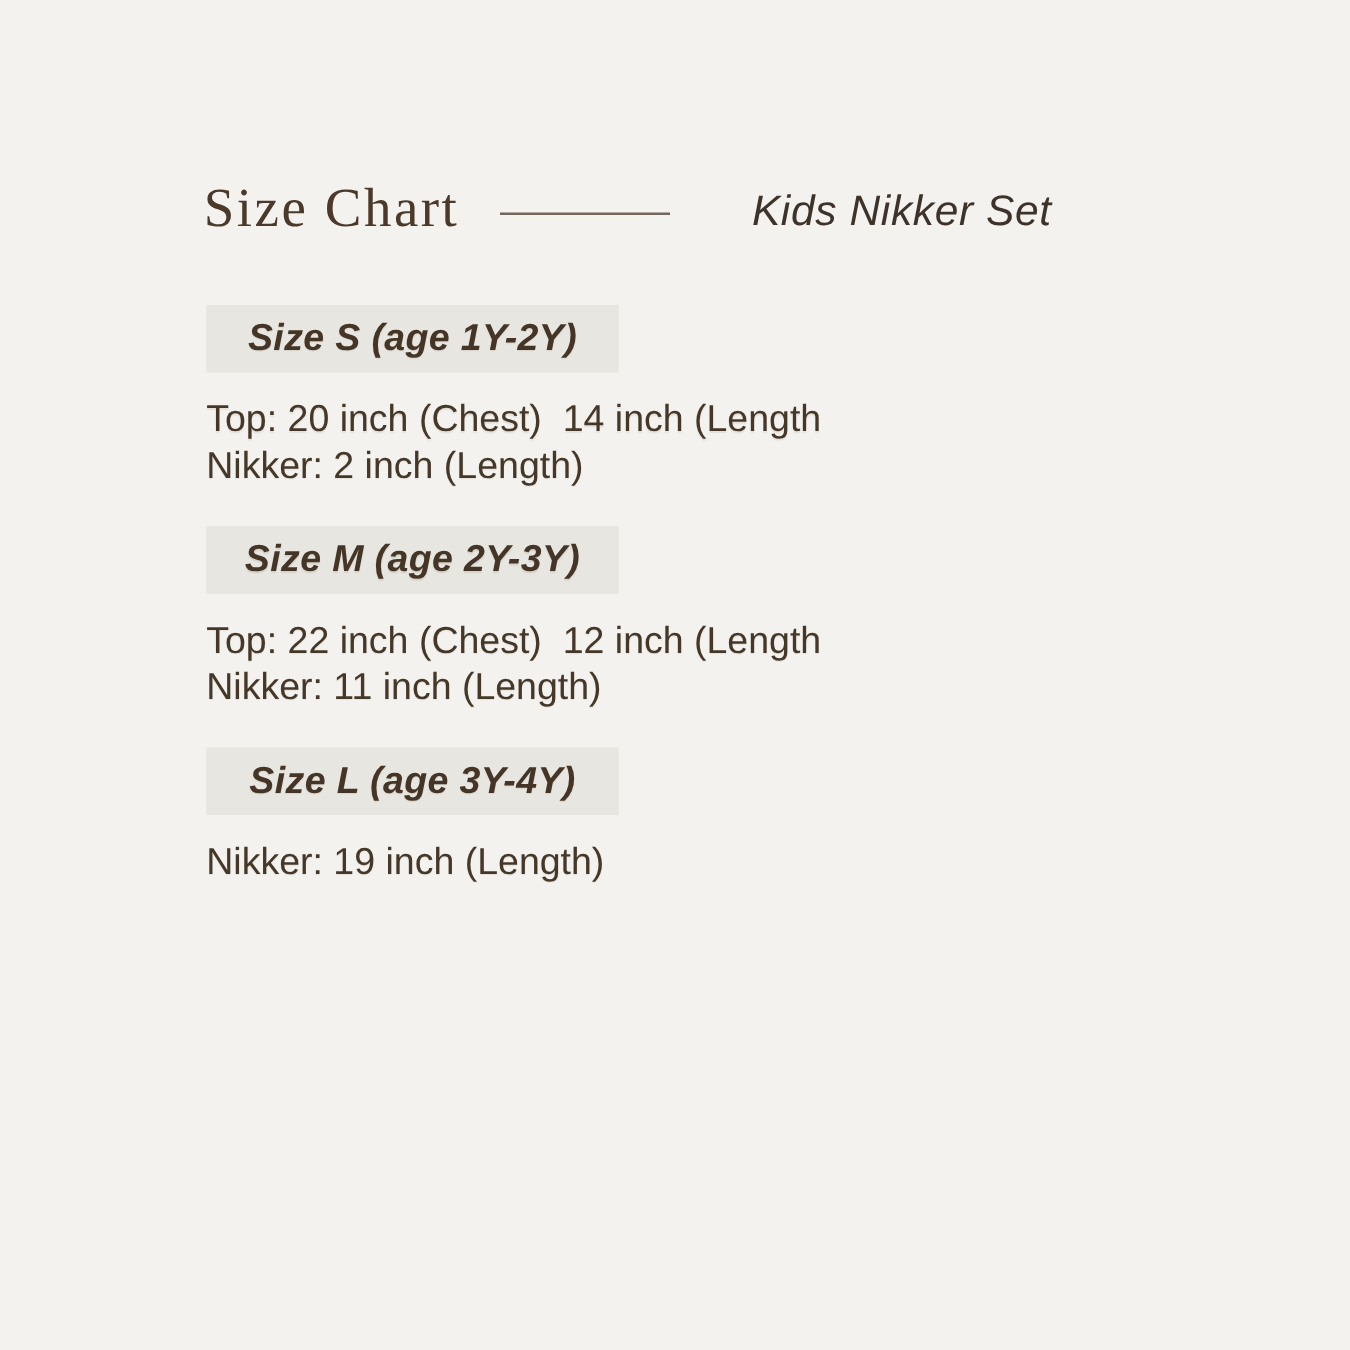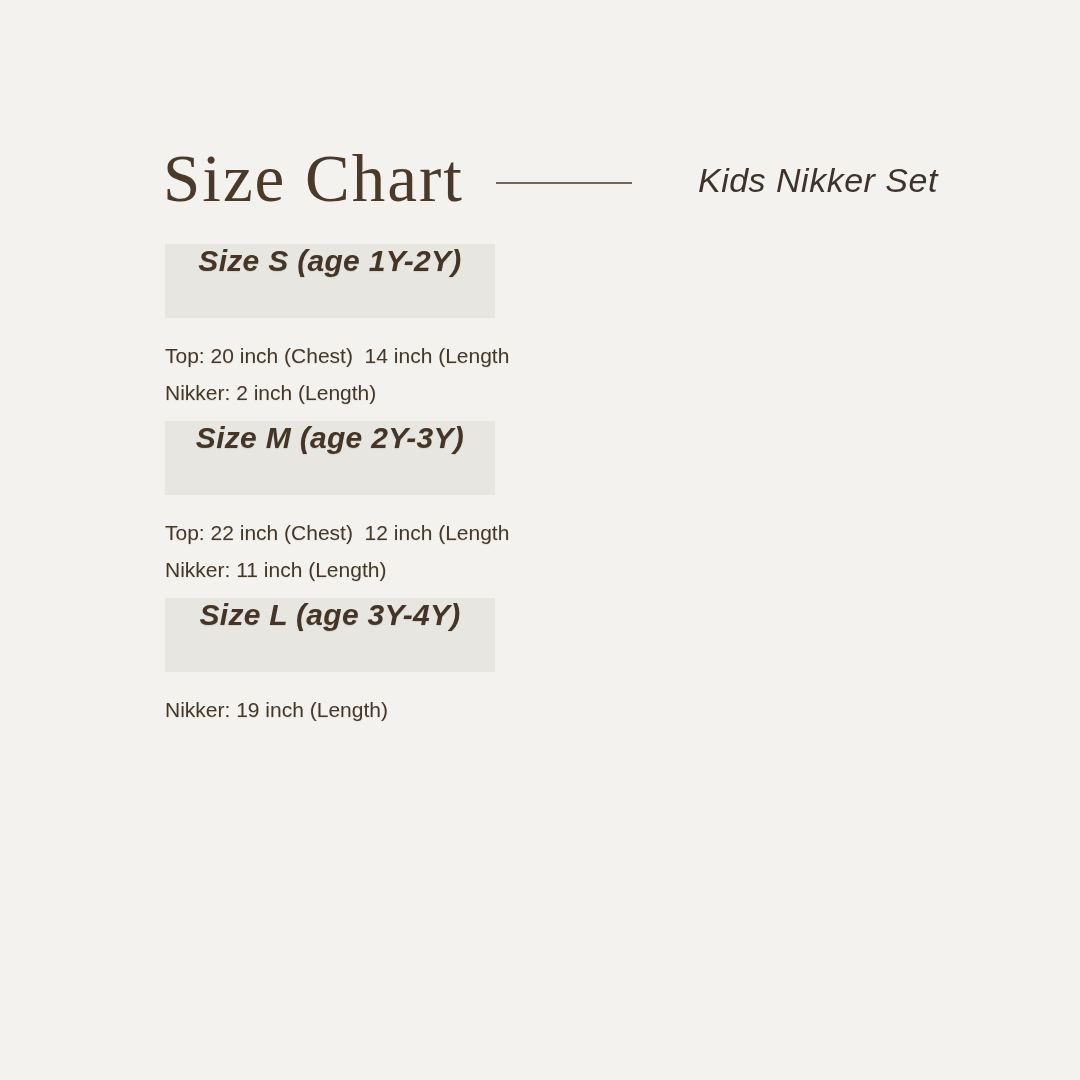--- a/index.html
+++ b/index.html
@@ -18,21 +18,21 @@
   
   .header {
     position: absolute;
     left: 163px;
     top: 145px;
     display: flex;
     align-items: center;
   }
   .title {
     font-family: "Liberation Serif", serif;
-    font-size: 67px;
+    font-size: 44px;
     font-weight: 400;
     color: #4b3a2a;
     letter-spacing: 2px;
     line-height: 1;
     white-space: nowrap;
   }
   .title-divider {
     width: 136px;
     height: 2px;
     background: #75665a;
@@ -55,37 +55,38 @@
     position: absolute;
     left: 165px;
     width: 560px;
   }
   .section-1 { top: 244px; }
   .section-2 { top: 421px; }
   .section-3 { top: 598px; }
   .section-4 { top: 791px; }
   .size-label-box {
     width: 330px;
-    height: 74px;
+    height: 54px;
     background: #e8e6e0;
     display: flex;
+    align-items: center;
     justify-content: center;
   }
   .size-label {
     font-size: 30px;
     font-weight: 700;
     font-style: italic;
     color: #443527;
     letter-spacing: 0.3px;
     text-shadow: 0 1px 1px rgba(80,65,50,0.12);
     white-space: nowrap;
   }
   .measurements {
     margin-top: 19px;
-    font-size: 21px;
+    font-size: 30px;
     line-height: 37px;
     color: #453829;
     text-shadow: 0 1px 1px rgba(80,65,50,0.10);
   }
   .measure-line {
     white-space: pre-wrap;
   }
 </style>
 </head>
 <body>

